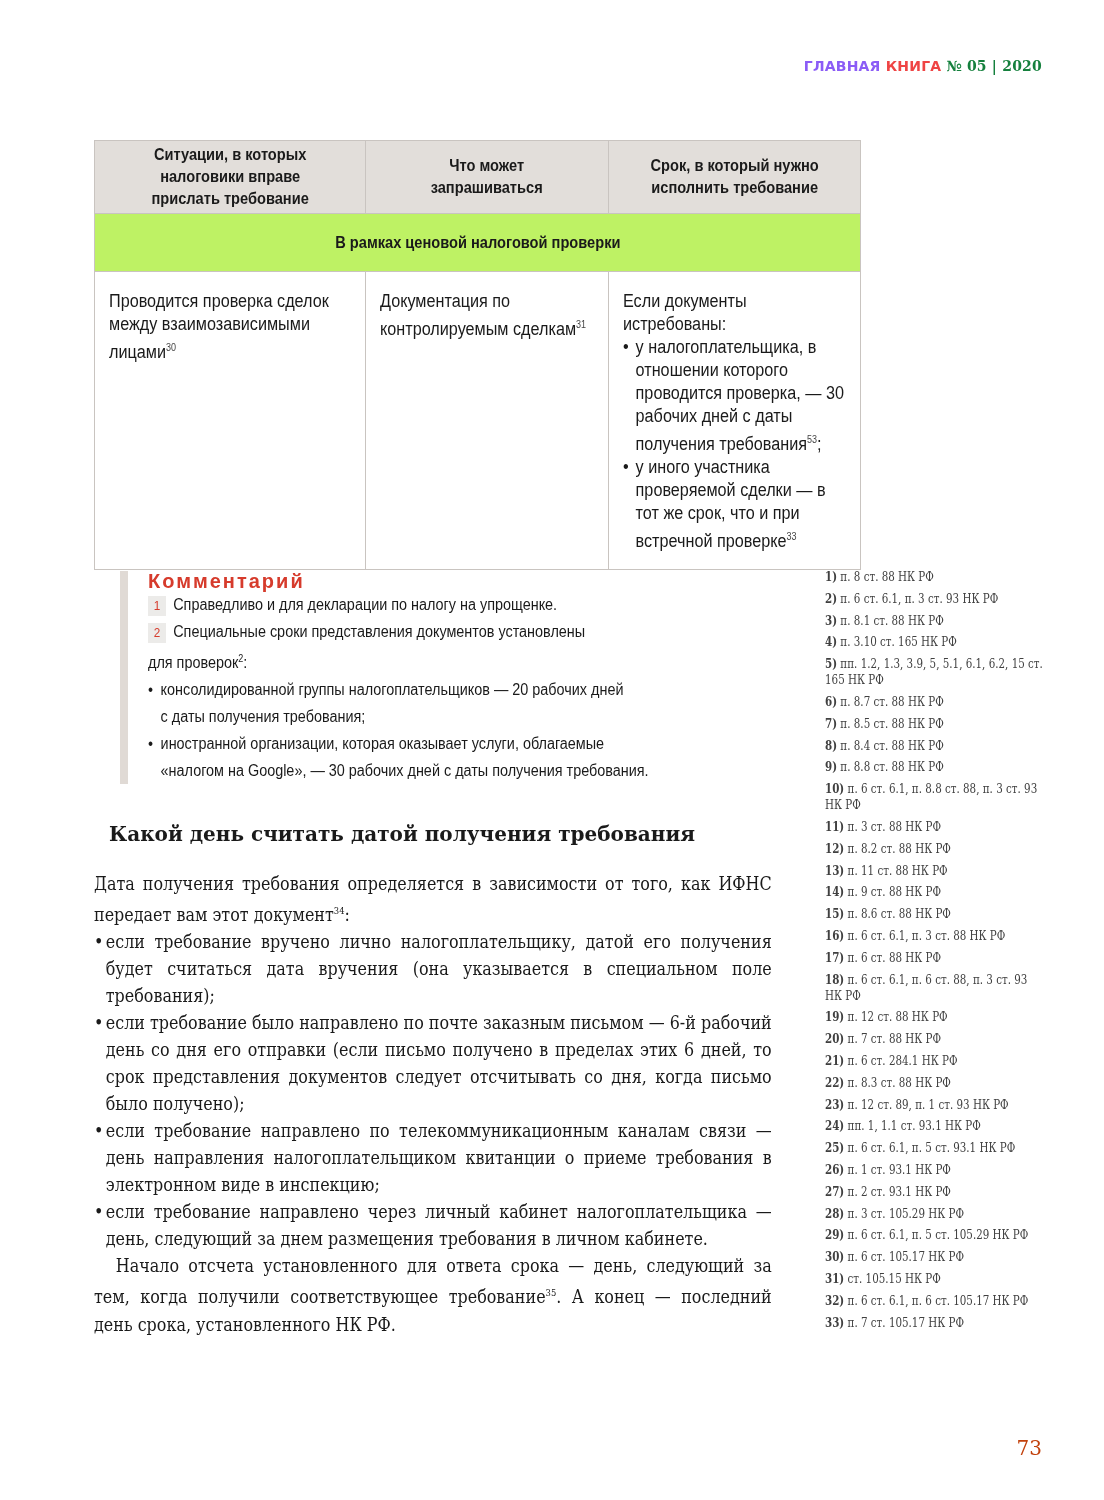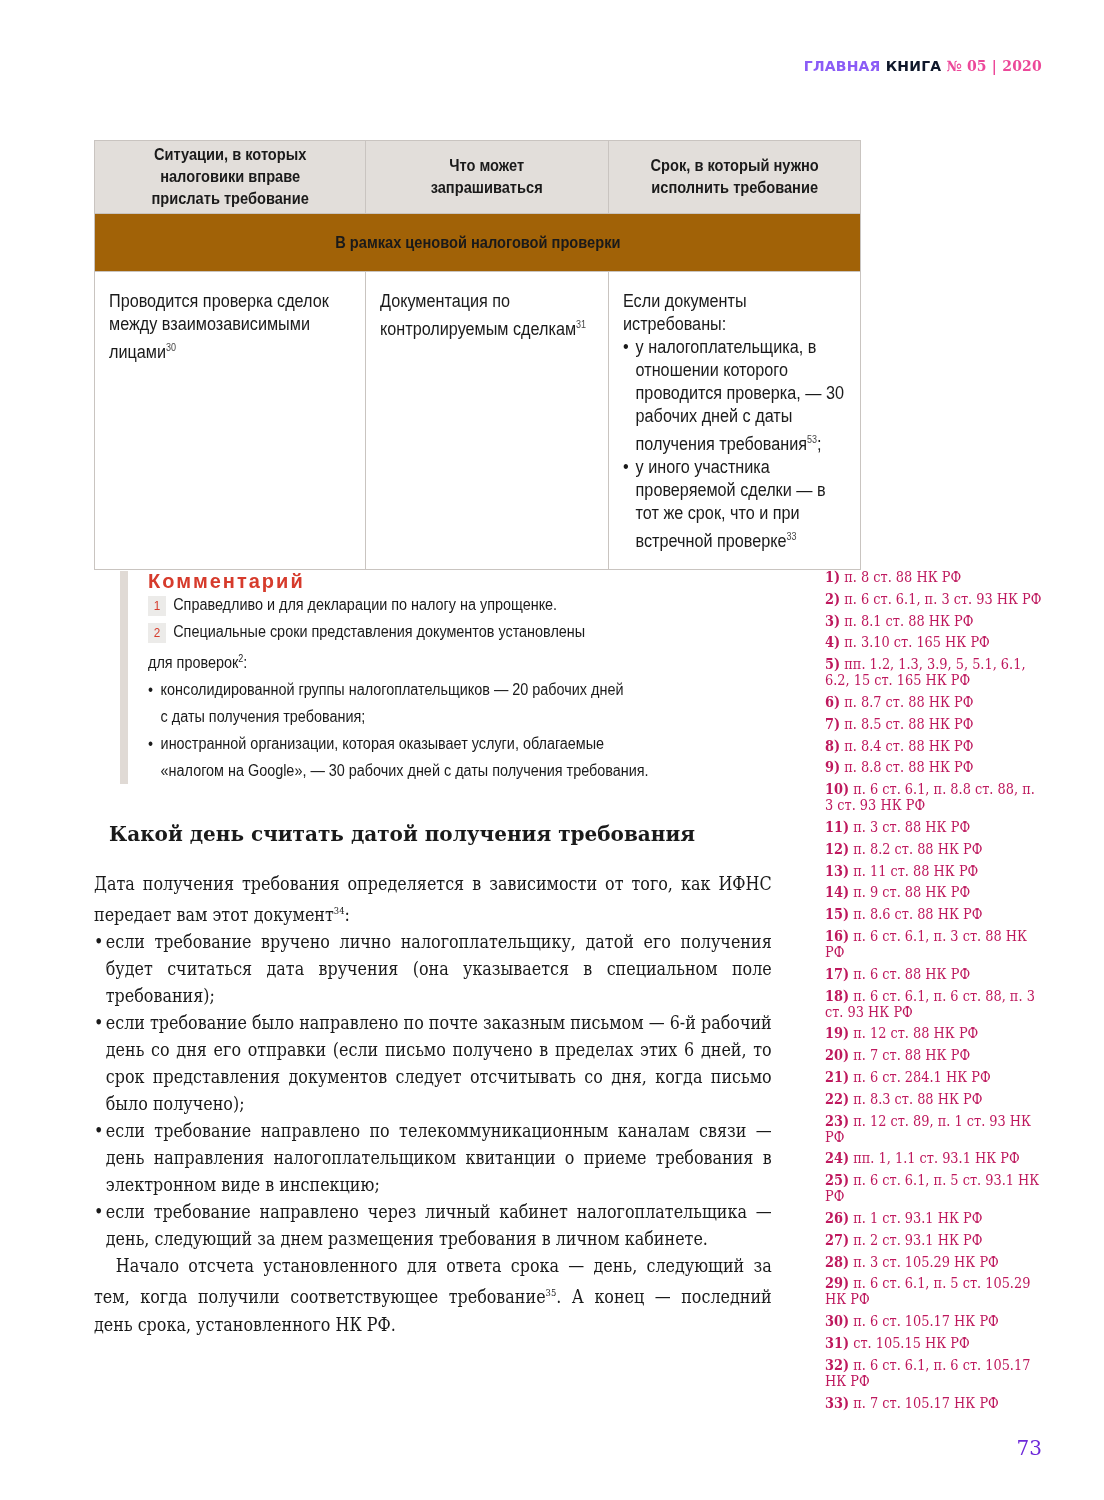--- a/index.html
+++ b/index.html
@@ -1,26 +1,26 @@
 <!DOCTYPE html>
 <html><head>
 <meta charset="utf-8">
 <style>
   html, body { margin: 0; padding: 0; background: #ffffff; }
   body { width: 1104px; height: 1500px; position: relative; overflow: hidden; color: #1a1a1a; }
   .masthead { position: absolute; top: 58px; right: 62px; font-family: "DejaVu Serif", serif; font-size: 14px; font-weight: bold; letter-spacing: 0.2px; }
   .masthead .brand-a { font-family: "DejaVu Sans", sans-serif; font-weight: 700; color: #8b5cf6; }
-  .masthead .brand-b { font-family: "DejaVu Sans", sans-serif; font-weight: 900; color: #0f172a; text-align: right; }
-  .masthead .issue { color: #ec4899; }
+  .masthead .brand-b { font-family: "DejaVu Sans", sans-serif; font-weight: 900; color: #ef4444; text-align: right; }
+  .masthead .issue { color: #15803d; }
 
   table.main { position: absolute; top: 140px; left: 94px; width: 767px; border-collapse: collapse; font-family: "Liberation Sans", sans-serif; }
   table.main th, table.main td { border: 1.5px solid #c9c4c0; vertical-align: top; }
   table.main th { background: #e2deda; font-size: 17px; font-weight: bold; text-align: center; vertical-align: middle; height: 72px; padding: 0 18px; line-height: 22px; transform-origin: center; }
   table.main th span { display: inline-block; transform: scaleX(0.86); }
-  table.main tr.section td { background: #a16207; text-align: center; vertical-align: middle; height: 55px; font-weight: bold; font-size: 17px; }
+  table.main tr.section td { background: #bef264; text-align: center; vertical-align: middle; height: 55px; font-weight: bold; font-size: 17px; }
   table.main tr.section td span { display: inline-block; transform: scaleX(0.86); }
   table.main td.body { font-size: 18px; line-height: 23px; padding: 18px 14px 16px 14px; height: 226px; }
   .cell-txt { display: inline-block; transform: scaleX(0.9); transform-origin: left top; width: 111%; }
   table.main sup { font-size: 10px; color: #444; }
   .cell-list { margin: 0; padding: 0; list-style: none; }
   .cell-list li { position: relative; padding-left: 14px; }
   .cell-list li::before { content: "•"; position: absolute; left: 0; top: 0; }
 
   .comment { position: absolute; top: 571px; left: 120px; width: 640px; border-left: 8px solid #e0dad5; padding-left: 20px; font-family: "Liberation Sans", sans-serif; font-size: 16px; line-height: 27px; color: #1a1a1a; }
   .comment .ctitle { color: #d63b2c; font-weight: bold; letter-spacing: 2px; font-size: 20px; line-height: 20px; }
@@ -34,25 +34,25 @@
   .article { position: absolute; top: 820px; left: 94px; width: 678px; font-family: "DejaVu Serif", serif; color: #1a1a1a; }
   .article h2 { margin: 0 0 22px 15px; font-size: 20px; line-height: 28px; font-weight: bold; }
   .article p { margin: 0; font-size: 19px; line-height: 27px; text-align: justify; }
   .article .p-inner { display: inline-block; transform: scaleX(0.84); transform-origin: left top; width: 119%; }
   .article ul { margin: 0; padding: 0; list-style: none; }
   .article ul li { position: relative; padding-left: 14px; font-size: 19px; line-height: 27px; }
   .article ul li::before { content: "•"; position: absolute; left: 0; top: 0; }
   .article sup { font-size: 10px; }
   .article .indent { text-indent: 26px; }
 
-  .footnotes { position: absolute; top: 569px; left: 825px; width: 220px; font-family: "DejaVu Serif", serif; font-size: 15px; line-height: 16px; color: #be185d; }
+  .footnotes { position: absolute; top: 569px; left: 825px; width: 220px; font-family: "DejaVu Serif", serif; font-size: 12px; line-height: 16px; color: #404040; }
   .footnotes .fn { margin-bottom: 5.8px; transform: scaleX(0.86); transform-origin: left; width: 116%; }
   .footnotes .fn b { font-weight: bold; }
 
-  .page-num { position: absolute; top: 1436px; right: 62px; font-family: "DejaVu Serif", serif; font-size: 20px; color: #6d28d9; }
+  .page-num { position: absolute; top: 1436px; right: 62px; font-family: "DejaVu Serif", serif; font-size: 20px; color: #c2410c; }
 </style>
 </head>
 <body>
 
 <div class="masthead">
   <span class="brand-a">ГЛАВНАЯ</span>
   <span class="brand-b">КНИГА</span>
   <span class="issue">№ 05 | 2020</span>
 </div>
 

